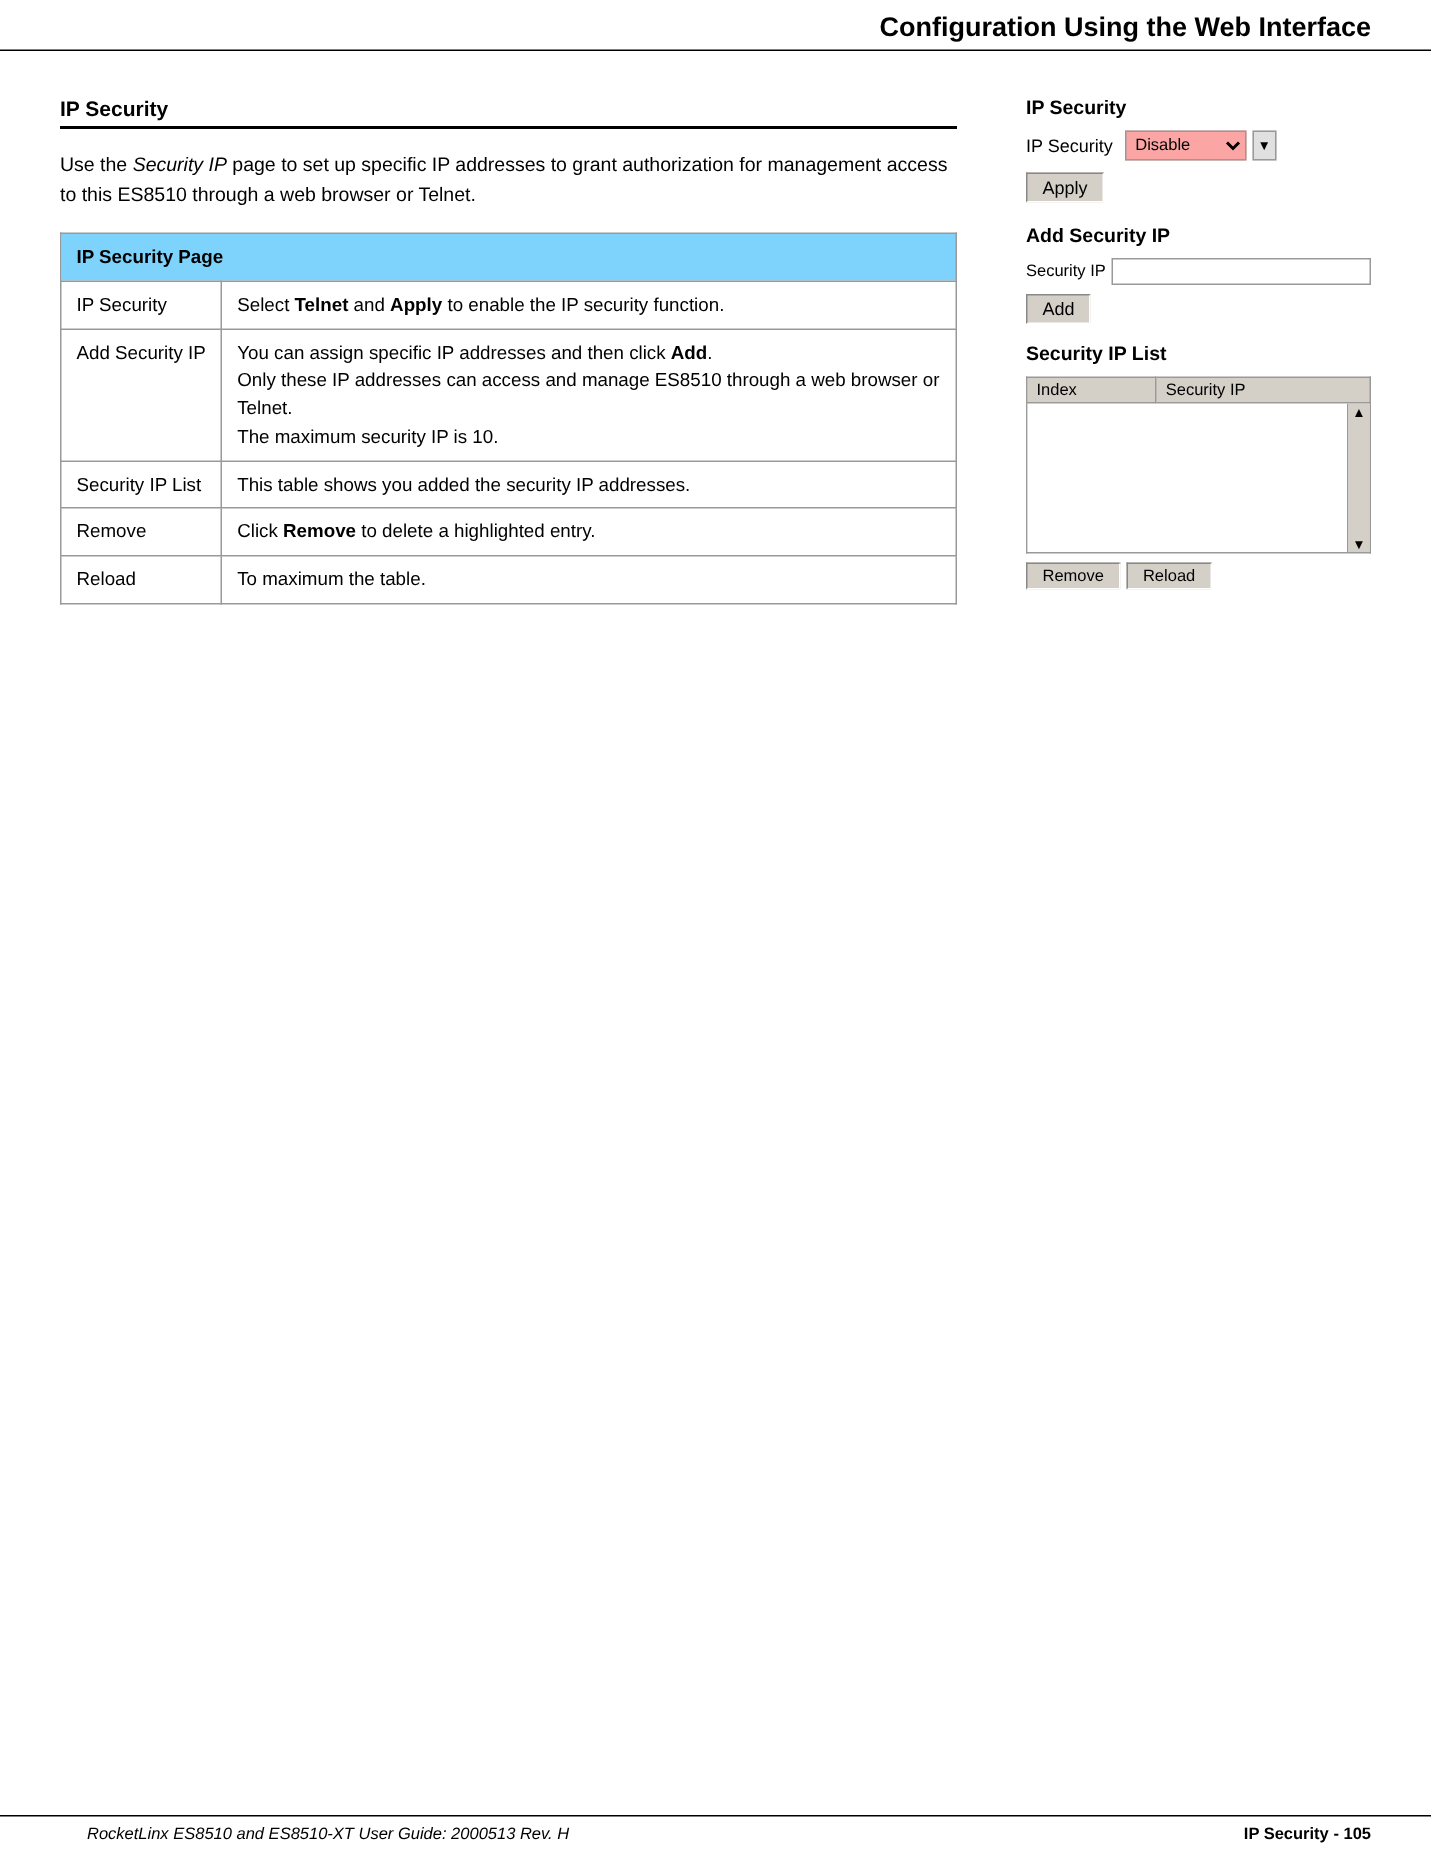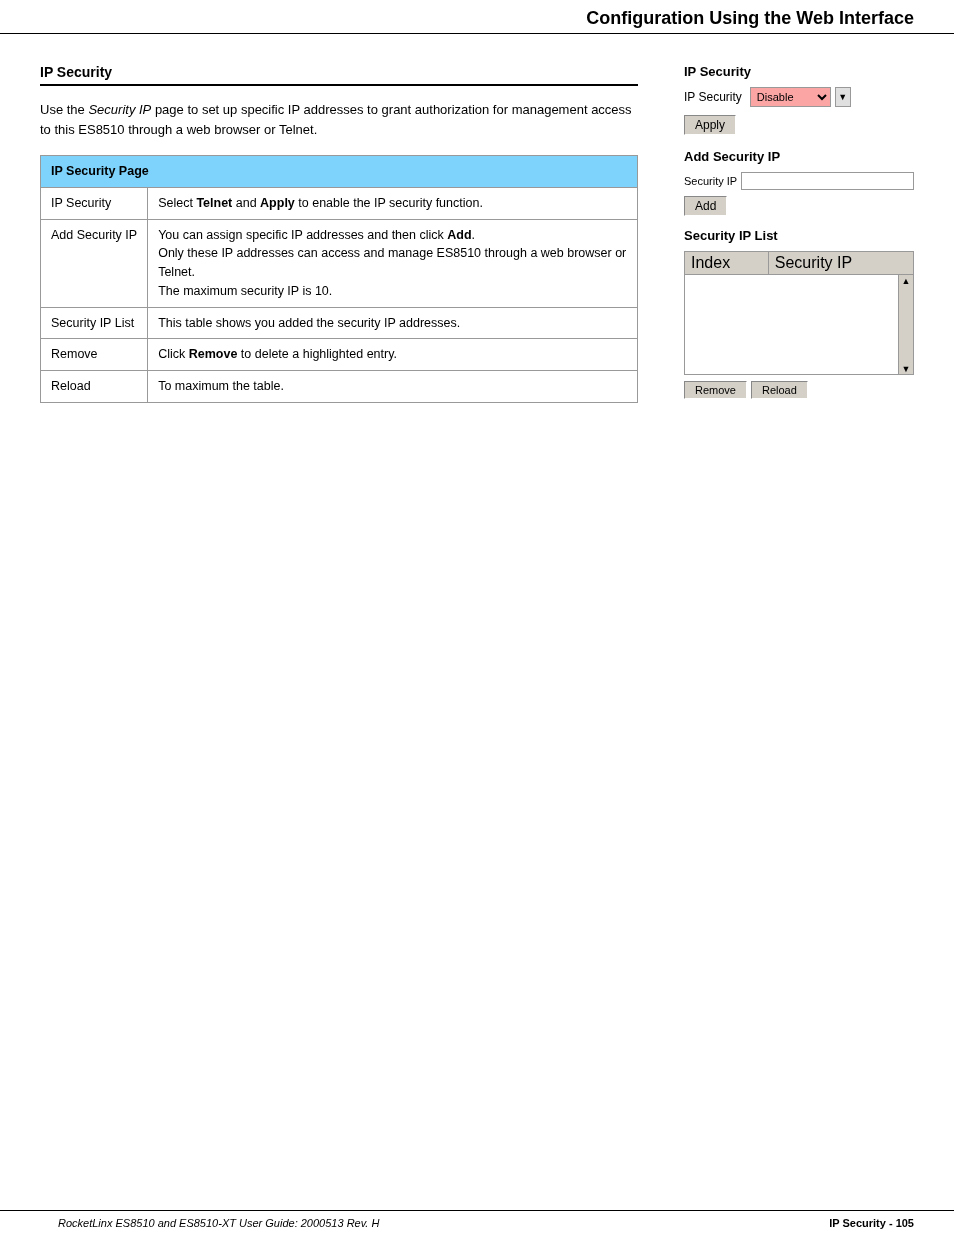--- a/index.html
+++ b/index.html
@@ -198,21 +198,21 @@
       font-size: 11px;
       border: 1px solid #999;
     }
 
     .list-table th {
       background: #d4d0c8;
       border: 1px solid #999;
       padding: 2px 6px;
       text-align: left;
       font-weight: normal;
-      font-size: 16px;
+      font-size: 11px;
     }
 
     .list-table-body {
       width: 100%;
       border: 1px solid #999;
       border-top: none;
       height: 100px;
       position: relative;
       overflow: hidden;
     }

